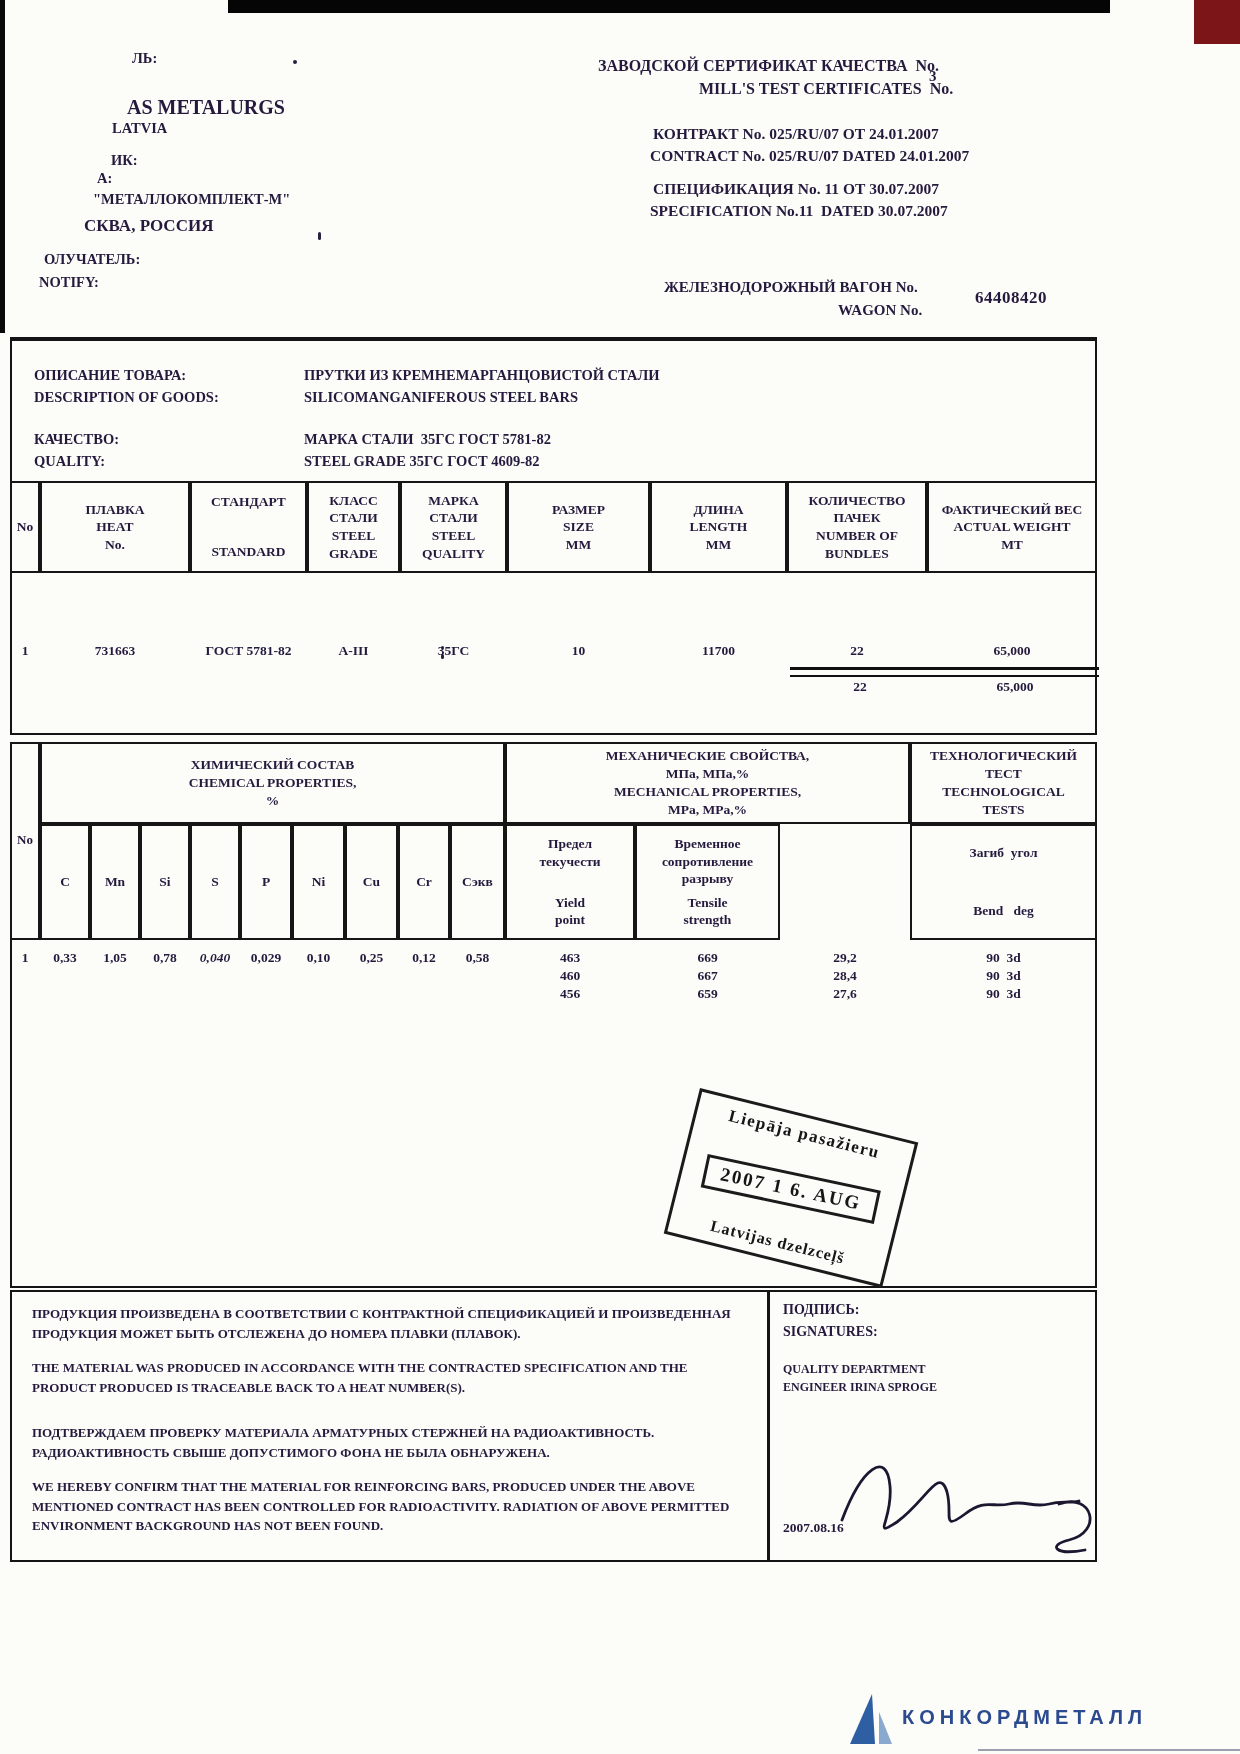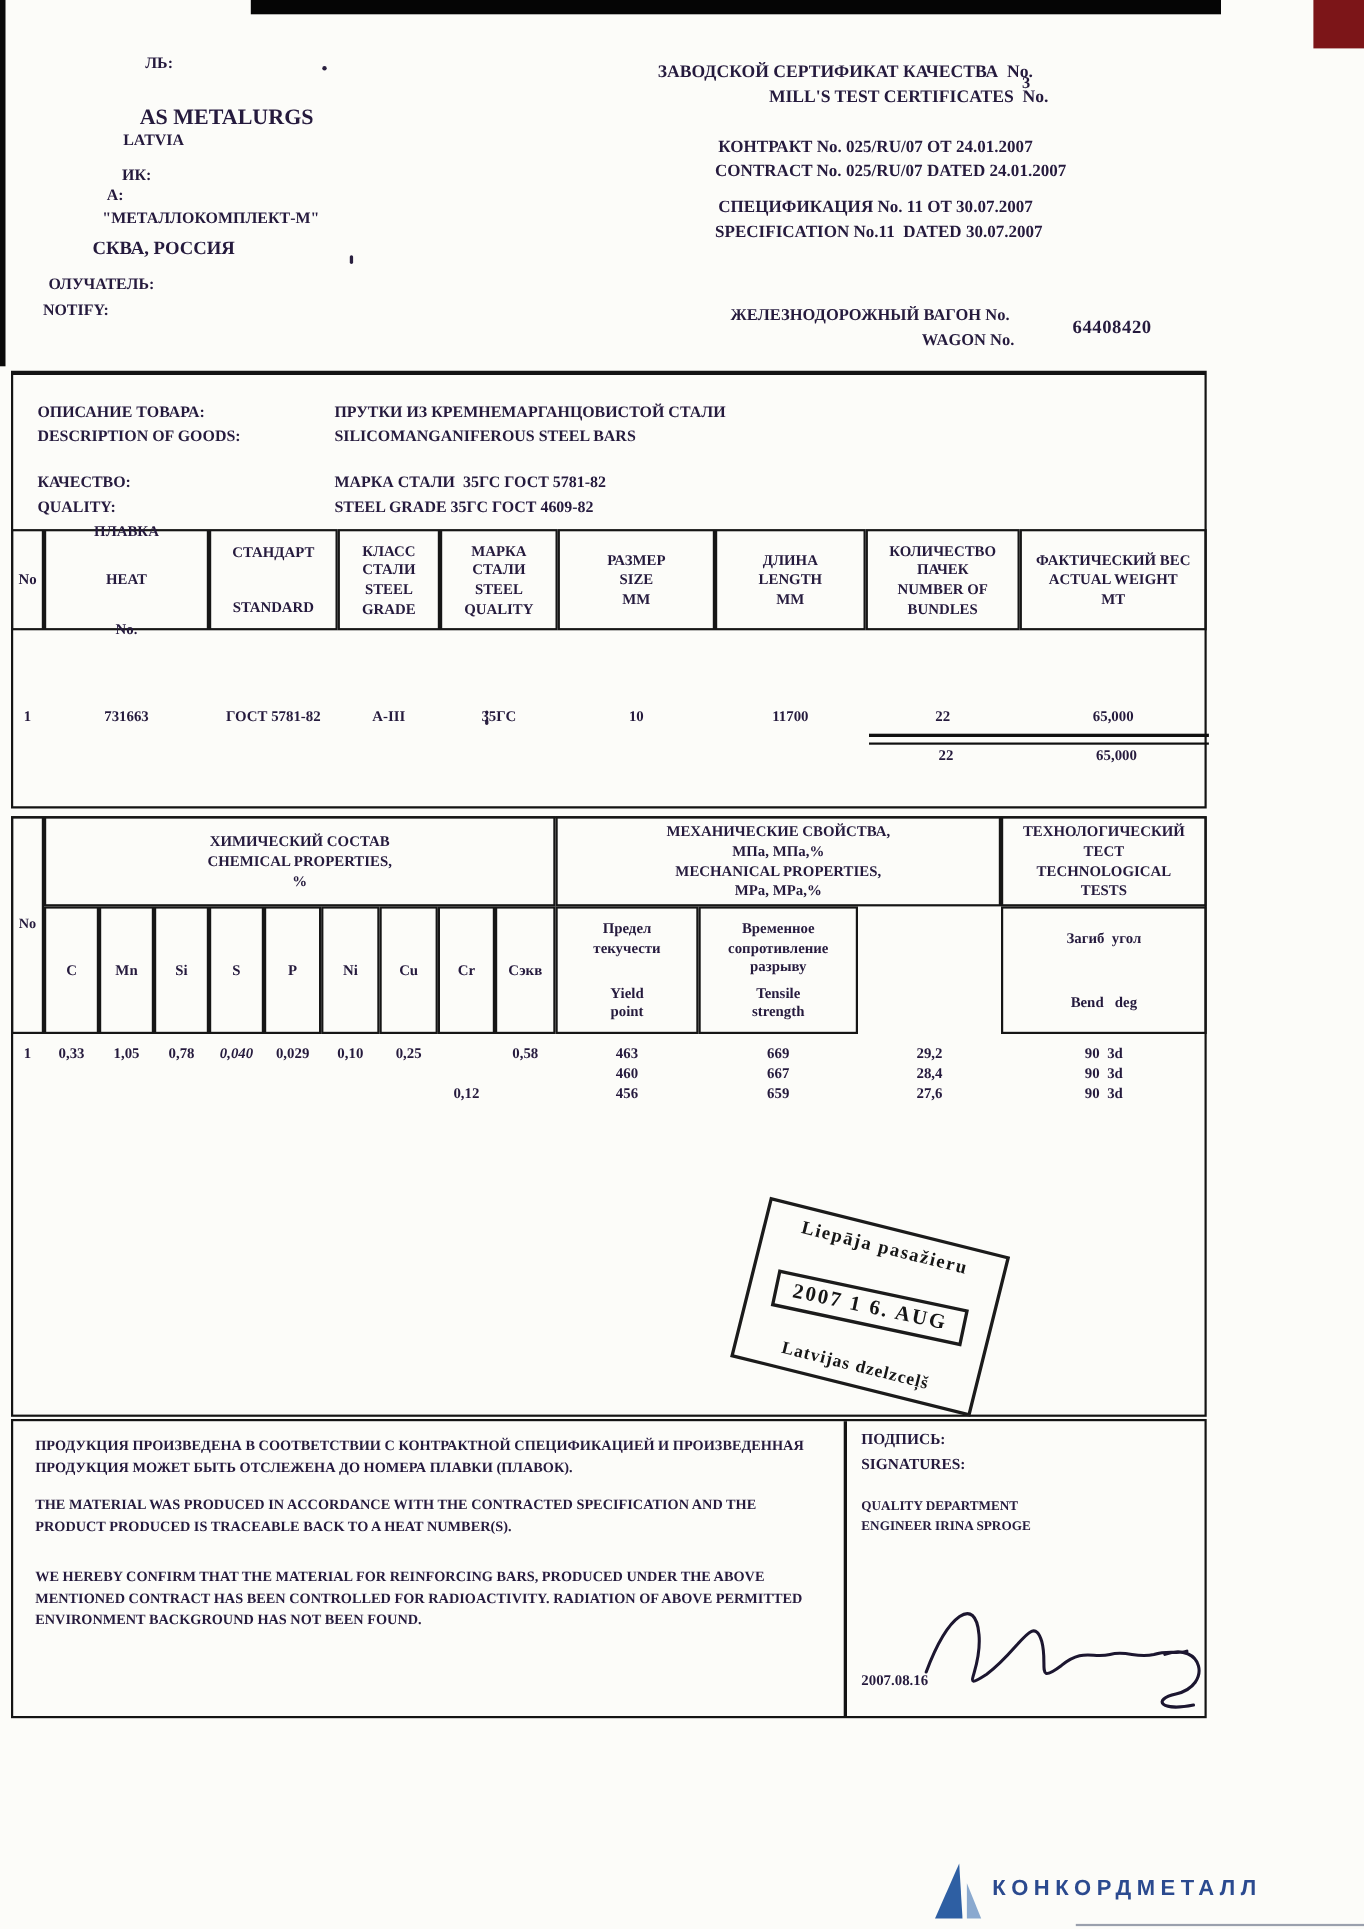--- a/index.html
+++ b/index.html
@@ -90,21 +90,21 @@
     <div class="abs" style="left:292px;top:48px;font-size:14.5px;">SILICOMANGANIFEROUS STEEL BARS</div>
     <div class="abs" style="left:22px;top:90px;font-size:14.5px;">КАЧЕСТВО:</div>
     <div class="abs" style="left:22px;top:112px;font-size:14.5px;">QUALITY:</div>
     <div class="abs pre" style="left:292px;top:90px;font-size:14.5px;">МАРКА СТАЛИ  35ГС ГОСТ 5781-82</div>
     <div class="abs pre" style="left:292px;top:112px;font-size:14.5px;">STEEL GRADE 35ГС ГОСТ 4609-82</div>
 
     <div class="abs t1h" style="left:-2px;top:140px;width:1091px;">
       <div class="c" style="width:30px;">
         <span>No</span>
       </div>
-      <div class="c" style="width:150px;gap:27px;">
+      <div class="c" style="width:150px;">
         <span>ПЛАВКА</span>
         <span>HEAT</span>
         <span>No.</span>
       </div>
       <div class="c spread" style="width:117px;">
         <span>СТАНДАРТ</span>
         <span>STANDARD</span>
       </div>
       <div class="c" style="width:93px;">
         <span>КЛАСС</span>
@@ -250,21 +250,21 @@
         </div>
       <div class="cell" style="width:52px;">
           <div class="v">0,029</div>
         </div>
       <div class="cell" style="width:53px;">
           <div class="v">0,10</div>
         </div>
       <div class="cell" style="width:53px;">
           <div class="v">0,25</div>
         </div>
-      <div class="cell" style="width:52px;justify-content:flex-end;">
+      <div class="cell" style="width:52px;">
           <div class="v">0,12</div>
         </div>
       <div class="cell" style="width:55px;">
           <div class="v">0,58</div>
         </div>
       <div class="cell" style="width:130px;">
         <div class="v">463</div>
         <div class="v">460</div>
         <div class="v">456</div>
       </div>
@@ -290,20 +290,21 @@
     <div class="l1">Liepāja pasažieru</div>
     <div class="date pre">2007 1 6. AUG</div>
     <div class="l2">Latvijas dzelzceļš</div>
   </div>
 
   <div class="box" style="left:10px;top:1290px;width:1087px;height:272px;">
     <div class="divider" style="left:755px;"></div>
     <div class="abs" style="left:20px;top:12px;width:715px;">
       <p class="stmt">ПРОДУКЦИЯ ПРОИЗВЕДЕНА В СООТВЕТСТВИИ С КОНТРАКТНОЙ СПЕЦИФИКАЦИЕЙ И ПРОИЗВЕДЕННАЯ ПРОДУКЦИЯ МОЖЕТ БЫТЬ ОТСЛЕЖЕНА ДО НОМЕРА ПЛАВКИ (ПЛАВОК).</p>
       <p class="stmt" style="margin-bottom:26px;">THE MATERIAL WAS PRODUCED IN ACCORDANCE WITH THE CONTRACTED SPECIFICATION AND THE PRODUCT PRODUCED IS TRACEABLE BACK TO A HEAT NUMBER(S).</p>
+      <p class="stmt">ПОДТВЕРЖДАЕМ ПРОВЕРКУ МАТЕРИАЛА АРМАТУРНЫХ СТЕРЖНЕЙ НА РАДИОАКТИВНОСТЬ. РАДИОАКТИВНОСТЬ СВЫШЕ ДОПУСТИМОГО ФОНА НЕ БЫЛА ОБНАРУЖЕНА.</p>
       <p class="stmt">WE HEREBY CONFIRM THAT THE MATERIAL FOR REINFORCING BARS, PRODUCED UNDER THE ABOVE MENTIONED CONTRACT HAS BEEN CONTROLLED FOR RADIOACTIVITY.  RADIATION OF ABOVE PERMITTED ENVIRONMENT BACKGROUND HAS NOT BEEN FOUND.</p>
     </div>
     <div class="abs" style="left:755px;top:0;width:332px;height:272px;">
       <div class="abs" style="left:16px;top:10px;font-size:14px;">ПОДПИСЬ:</div>
       <div class="abs" style="left:16px;top:32px;font-size:14px;">SIGNATURES:</div>
       <div class="abs" style="left:16px;top:70px;font-size:12px;">QUALITY DEPARTMENT</div>
       <div class="abs" style="left:16px;top:88px;font-size:12px;">ENGINEER IRINA SPROGE</div>
       <div class="abs" style="left:16px;top:228px;font-size:13.5px;">2007.08.16</div>
       <svg class="abs" style="left:60px;top:150px;" width="270" height="115" viewBox="0 0 270 115">
         <path d="M15,78 C35,25 60,8 63,44 C66,78 44,97 70,80 C100,58 112,24 120,50 C126,72 114,90 138,72

